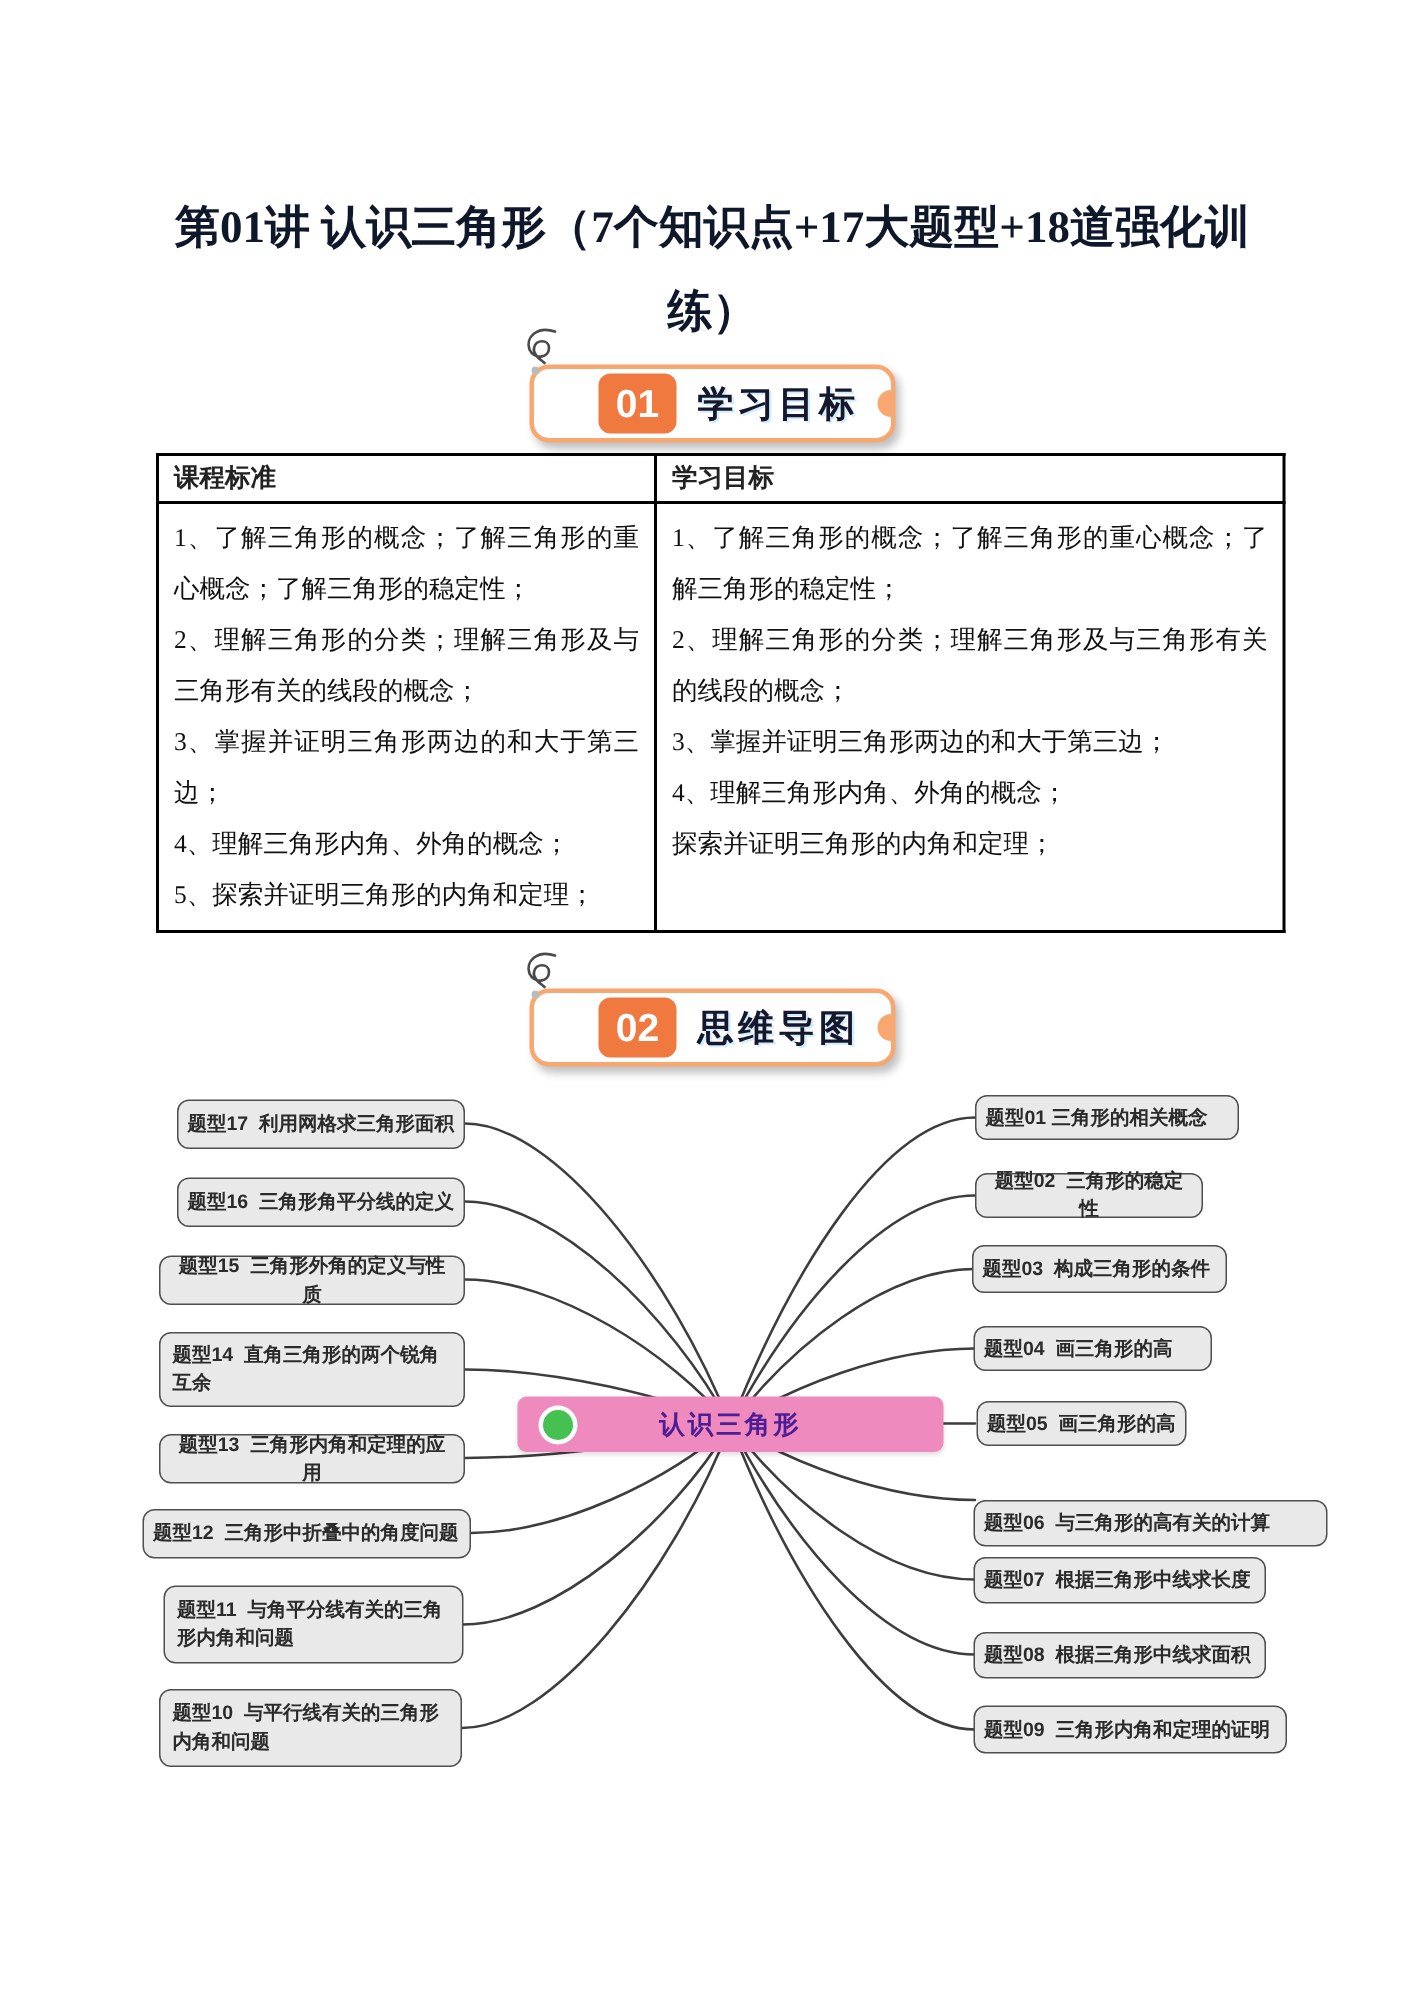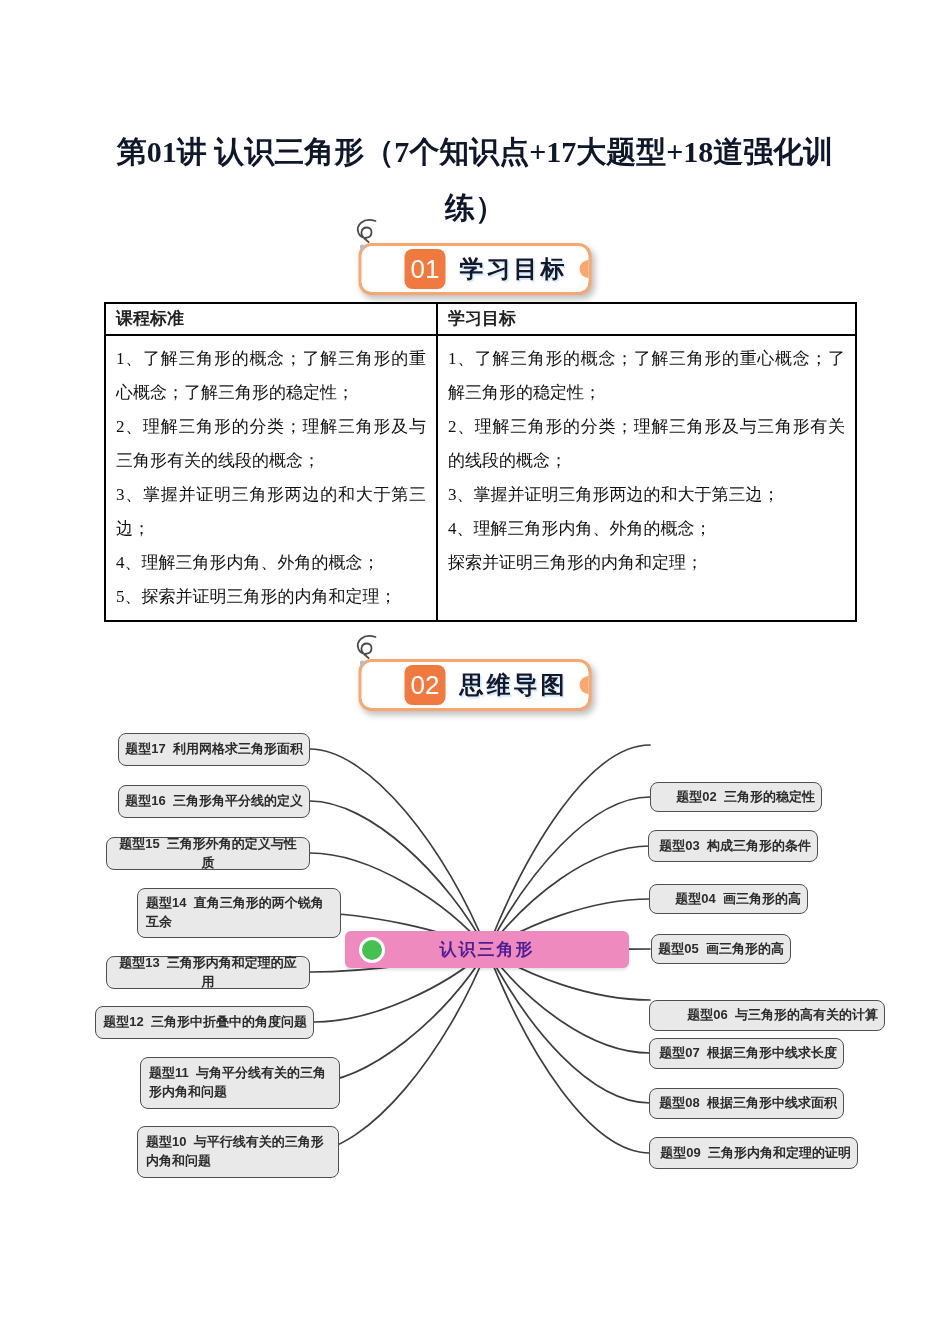--- a/index.html
+++ b/index.html
@@ -9,23 +9,23 @@
   
   .doc-title{position:absolute;top:104px;left:50%;transform:translateX(-50%);
     width:745px;text-align:center;font-family:"Liberation Serif","DejaVu Serif",serif;
     font-weight:bold;font-size:30px;line-height:1.87;color:#0f172a;}
 
   
   .badge-wrap{position:absolute;left:50%;transform:translateX(-50%);}
   .badge{position:relative;display:flex;align-items:stretch;background:#fff;
     border:3px solid #f7a76f;border-radius:13px;padding:3px;
     box-shadow:3px 4px 6px rgba(0,0,0,0.25);}
-  .badge-num{background:#f0793f;color:#fff;border-radius:8px;width:41px;
+  .badge-num{background:#f0793f;color:#fff;border-radius:8px;width:52px;
     display:flex;align-items:center;justify-content:center;
-    font-weight:normal;font-size:26px;margin-left:40px;}
+    font-weight:bold;font-size:26px;margin-left:40px;}
   .badge-label{display:flex;align-items:center;padding:4px 12px 4px 14px;
     font-weight:900;font-size:24px;letter-spacing:3px;color:#17172b;
     text-shadow:1.5px 1.5px 0 rgba(120,205,255,0.35);}
   .badge-notch{align-self:center;width:9px;height:18px;background:#f7a76f;
     border-radius:9px 0 0 9px;margin-right:-3px;}
   .clip{position:absolute;top:-31px;left:-12px;}
 
   
   .goals{position:absolute;top:302px;left:104px;width:753px;
     border-collapse:collapse;table-layout:fixed;
@@ -36,24 +36,24 @@
   .goals td{padding:6px 10px 6px 10px;}
   .goals col.c1{width:332px;}
   .goals p{margin:0;font-size:17px;line-height:2.0;text-align:justify;
     text-justify:inter-ideograph;color:#111;}
 
   
   .mindmap{position:absolute;top:700px;left:0;width:950px;height:510px;}
   .mindmap svg.links{position:absolute;top:0;left:0;}
   .mnode{position:absolute;box-sizing:border-box;background:#e9e9e9;
     border:1.5px solid #4f4f4f;border-radius:8px;display:flex;
-    align-items:center;justify-content:flex-end;text-align:center;
+    align-items:center;justify-content:flex-start;text-align:center;
     font-size:13px;font-weight:bold;color:#2b2b2b;padding:0 6px;z-index:2;}
   .mnode span{white-space:pre-wrap;line-height:1.45;}
-  .mnode.two-line{justify-content:flex-start;text-align:left;padding:0 8px;margin-left:31px;}
+  .mnode.two-line{justify-content:flex-start;text-align:left;padding:0 8px;}
   .center-node{position:absolute;left:345px;top:231px;width:284px;height:37px;
     background:#ee8abd;border-radius:6px;display:flex;align-items:center;
     justify-content:center;z-index:3;box-shadow:0 2px 3px rgba(0,0,0,0.12);}
   .center-node .label{color:#4c1d95;font-weight:900;font-size:17px;letter-spacing:2px;}
   .center-dot{position:absolute;left:14px;top:50%;transform:translateY(-50%);
     width:20px;height:20px;border-radius:50%;background:#45c151;
     border:3px solid #fff;}
 </style>
 </head>
 <body>
@@ -154,21 +154,24 @@
   <div class="mnode" style="left:95px;top:306px;width:219px;height:33px">
       <span>题型12  三角形中折叠中的角度问题</span>
     </div>
   <div class="mnode two-line" style="left:109px;top:357px;width:200px;height:52px">
       <span>题型11  与角平分线有关的三角形内角和问题</span>
     </div>
   <div class="mnode two-line" style="left:106px;top:426px;width:202px;height:52px">
       <span>题型10  与平行线有关的三角形内角和问题</span>
     </div>
 
-  <div class="mnode" style="left:650px;top:82px;width:172px;height:30px">
+  <div class="mnode" style="left:650px;top:30px;width:176px;height:30px">
+      <span>题型01 三角形的相关概念</span>
+    </div>
+  <div class="mnode" style="left:650px;top:82px;width:152px;height:30px">
       <span>题型02  三角形的稳定性</span>
     </div>
   <div class="mnode" style="left:648px;top:130px;width:170px;height:32px">
       <span>题型03  构成三角形的条件</span>
     </div>
   <div class="mnode" style="left:649px;top:184px;width:159px;height:30px">
       <span>题型04  画三角形的高</span>
     </div>
   <div class="mnode" style="left:651px;top:234px;width:140px;height:30px">
       <span>题型05  画三角形的高</span>

